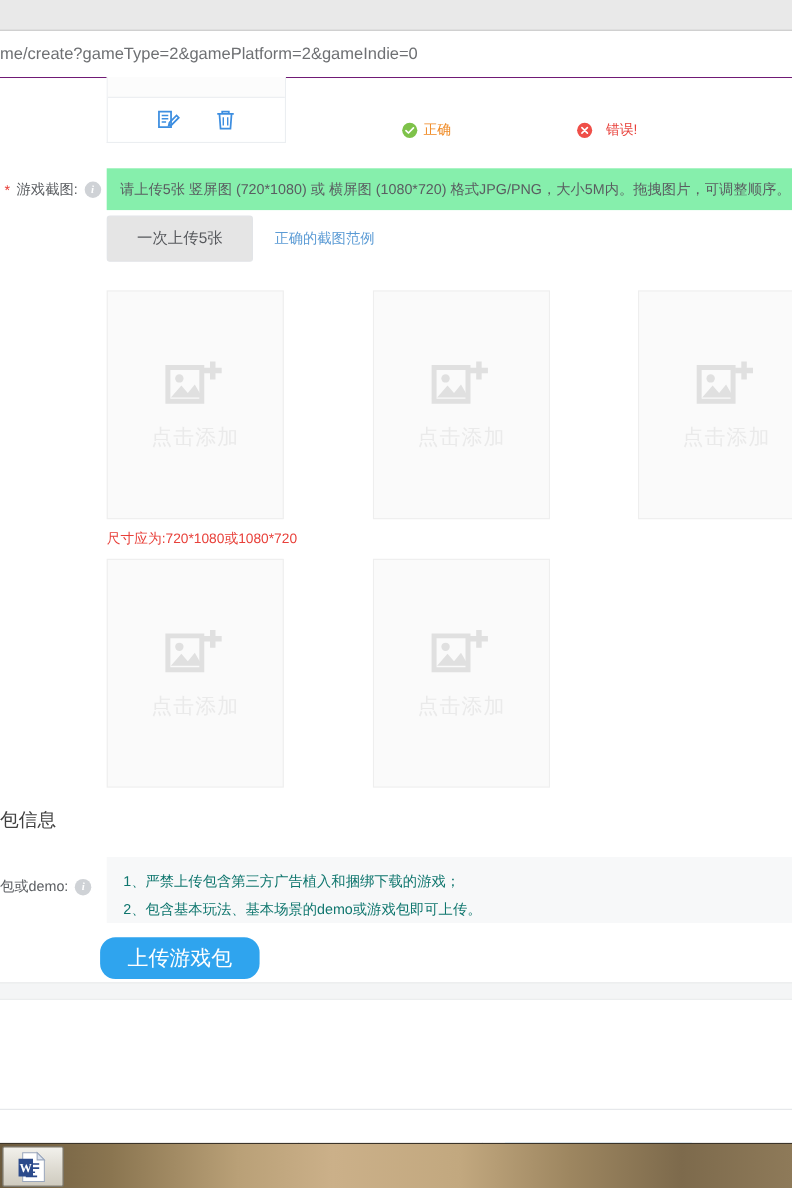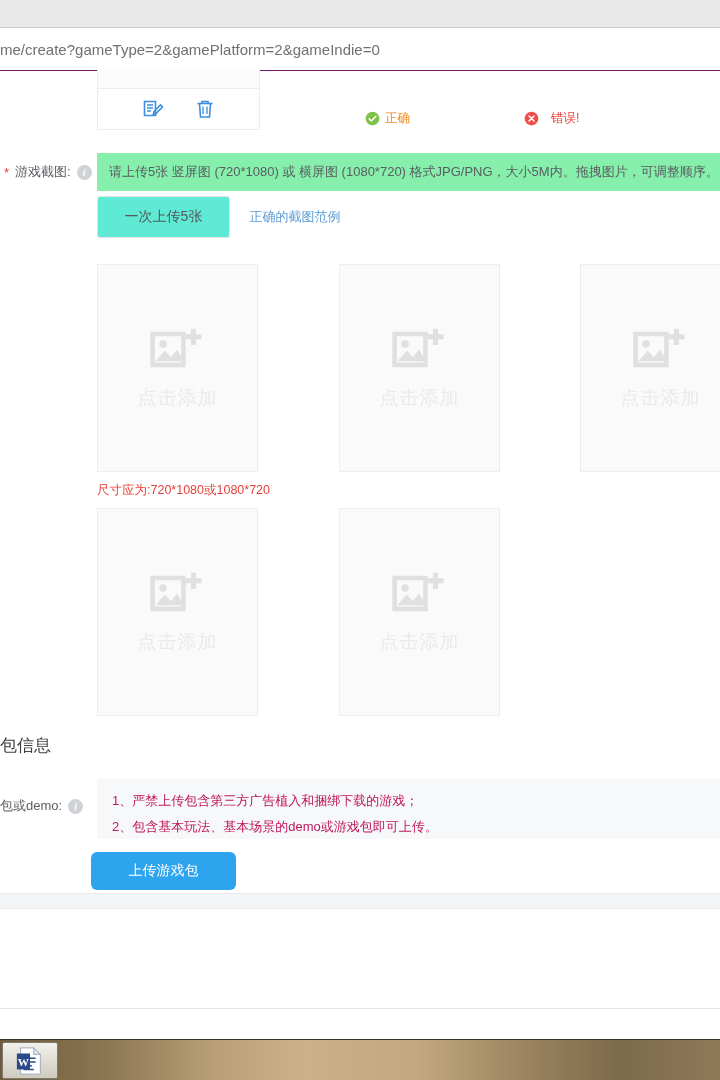--- a/index.html
+++ b/index.html
@@ -65,21 +65,21 @@
   }
   .hint-box {
     position: absolute; left: 97px; top: 0px; width: 623px; height: 38px;
     background: #86efac; display: flex; align-items: center;
     padding-left: 12px; font-size: 13px; color: #5a5d61; white-space: nowrap;
   }
 
   
   .upload-row { position: absolute; left: 97px; top: 125px; width: 500px; height: 42px; }
   .btn-ghost {
-    width: 133px; height: 42px; background: #5eead4; border: 1px solid #e2e4e7;
+    width: 133px; height: 42px; background: #e5e5e5; border: 1px solid #e2e4e7;
     border-radius: 3px; font-size: 14px; color: #56585c;
     display: inline-flex; align-items: center; justify-content: center;
     vertical-align: middle; cursor: pointer;
   }
   .link-sample {
     display: inline-block; margin-left: 15px; font-size: 13px;
     color: #5b9bd5; vertical-align: middle; line-height: 42px; cursor: pointer;
   }
 
   
@@ -98,27 +98,27 @@
   }
 
   
   .sec-title {
     position: absolute; left: 0px; top: 663px; font-size: 17px;
     font-weight: normal; color: #404040;
   }
   .row-pkg { position: absolute; left: 0; top: 708px; width: 720px; }
   .pkg-note {
     position: absolute; left: 97px; top: 0; width: 623px; height: 60px;
-    background: #f7f8f9; padding: 9px 0 0 15px; font-size: 13px; color: #be185d;
+    background: #f7f8f9; padding: 9px 0 0 15px; font-size: 13px; color: #0f766e;
   }
   .pkg-note p { line-height: 26px; white-space: nowrap; }
   .btn-primary {
     position: absolute; left: 91px; top: 73px; width: 145px; height: 38px;
-    background: #2fa4ee; border: none; border-radius: 6px; color: #fff;
-    font-size: 14px; display: flex; align-items: center; justify-content: center;
+    background: #2fa4ee; border: none; border-radius: 14px; color: #fff;
+    font-size: 19px; display: flex; align-items: center; justify-content: center;
     cursor: pointer;
   }
 
   
   .footer-sep {
     position: absolute; left: 0; top: 822px; width: 720px; height: 16px;
     background: #f4f5f6; border-top: 1px solid #e8eaec; border-bottom: 1px solid #e8eaec;
   }
   .footer {
     position: absolute; left: 0; top: 838px; width: 720px; height: 100px;

